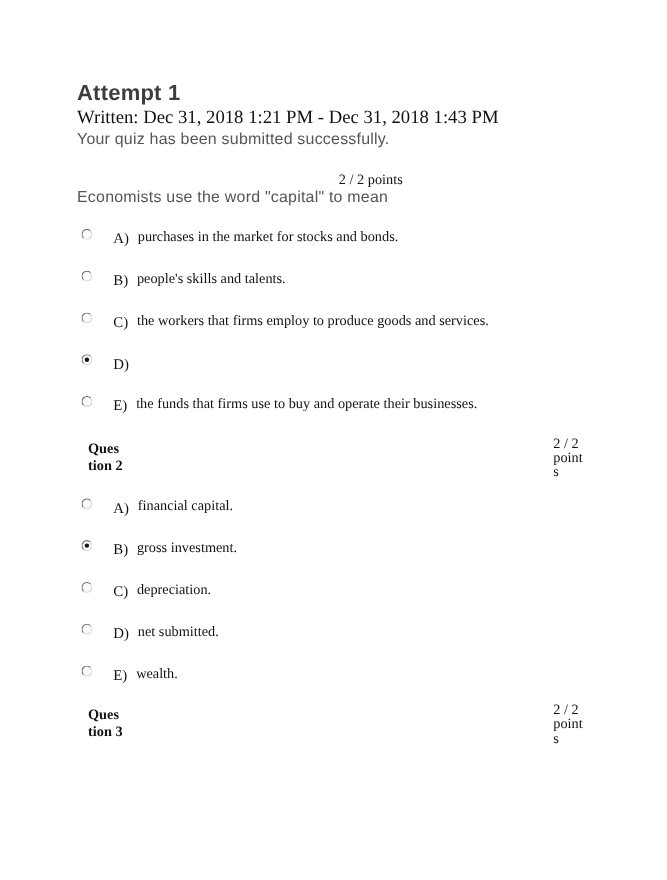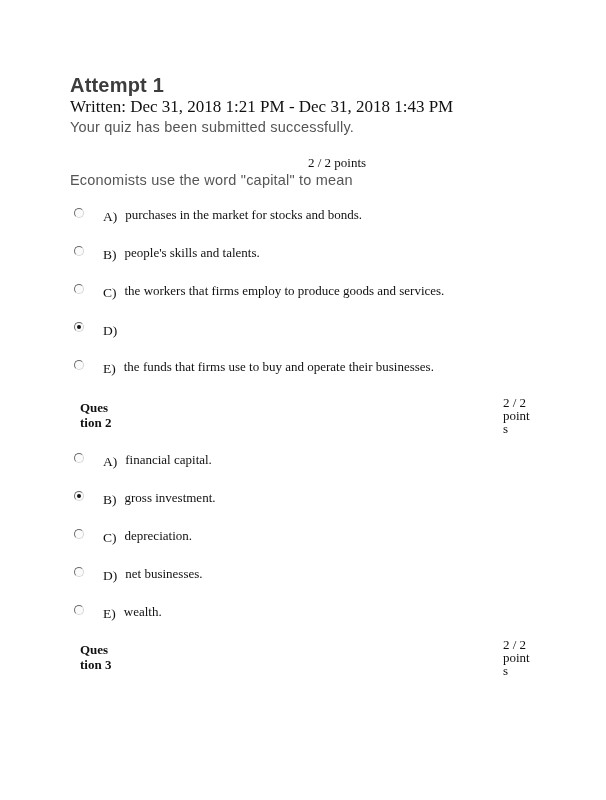--- a/index.html
+++ b/index.html
@@ -157,21 +157,21 @@
         <span class="opt-text">gross investment.</span>
       </div>
       <div class="option-row">
         <span class="radio" role="radio" aria-checked="false"></span>
         <span class="opt-letter">C)</span>
         <span class="opt-text">depreciation.</span>
       </div>
       <div class="option-row">
         <span class="radio" role="radio" aria-checked="false"></span>
         <span class="opt-letter">D)</span>
-        <span class="opt-text">net businesses.</span>
+        <span class="opt-text">net submitted.</span>
       </div>
       <div class="option-row">
         <span class="radio" role="radio" aria-checked="false"></span>
         <span class="opt-letter">E)</span>
         <span class="opt-text">wealth.</span>
       </div>
     </div>
   </section>
 
   <section class="q q3">

